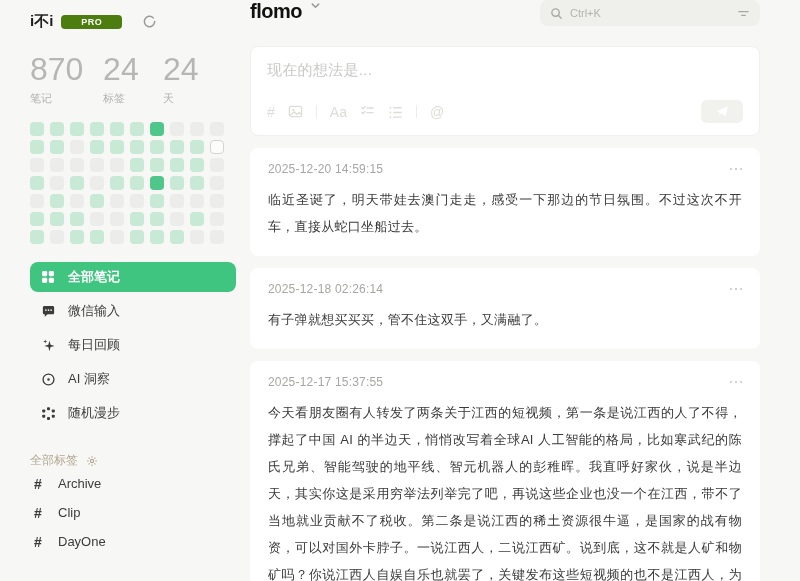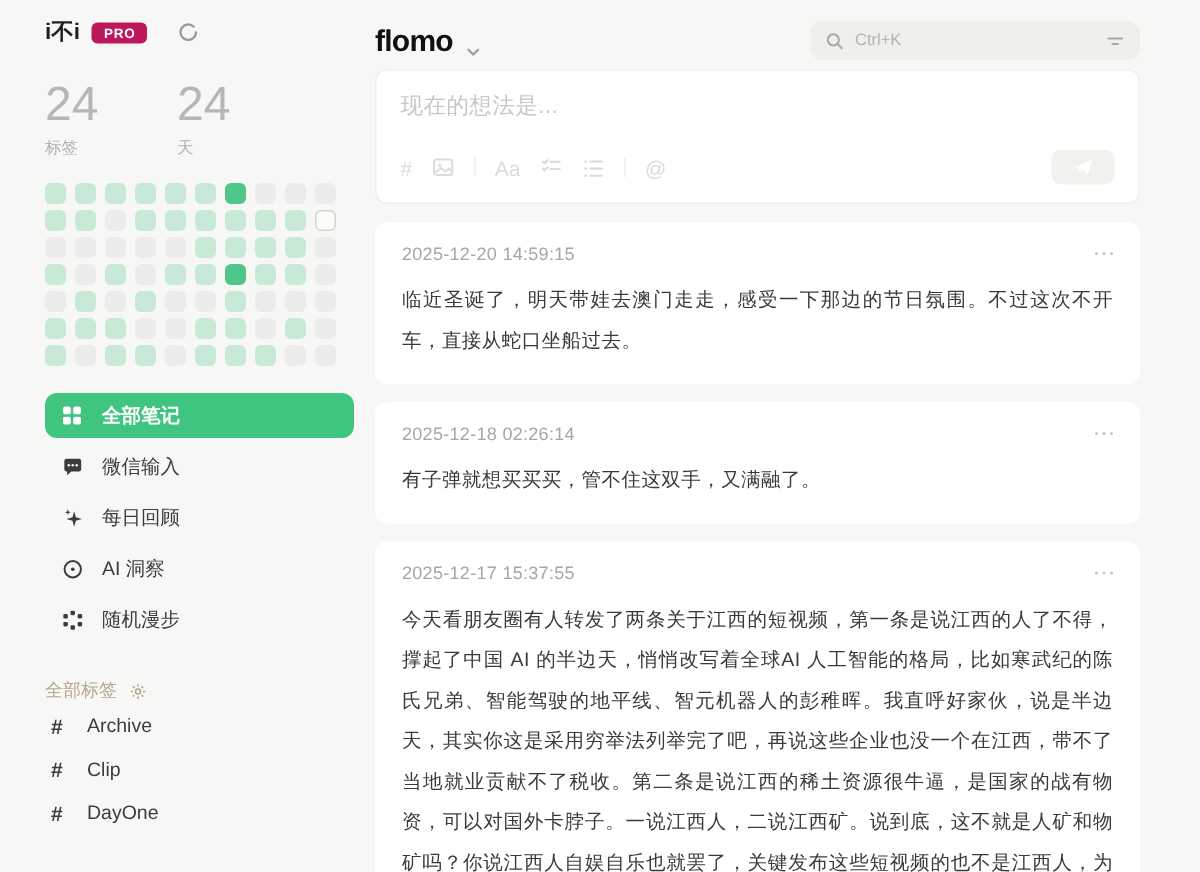--- a/index.html
+++ b/index.html
@@ -3,22 +3,22 @@
 <meta charset="utf-8">
 <style>
   * { margin:0; padding:0; box-sizing:border-box; }
   html,body { width:800px; height:581px; overflow:hidden; background:#f7f7f5;
     font-family:"Liberation Sans","DejaVu Sans",sans-serif; }
 
   
   .sidebar { position:absolute; left:30px; top:0; width:206px; }
   .user-row { display:flex; align-items:center; gap:8px; margin-top:12px; }
   .user-name { font-size:15px; font-weight:bold; color:#1f1f1f; }
-  .pro-badge { background:#be185d; color:#fff; font-size:9px; font-weight:bold;
-    border-radius:4px; padding:2px 8px; letter-spacing:.5px; }
+  .pro-badge { background:#4d7c0f; color:#fff; font-size:9px; font-weight:bold;
+    border-radius:4px; padding:2px 20px; letter-spacing:.5px; }
   .refresh { margin-left:12px; color:#9a9a9a; display:flex; }
   .stats { display:flex; margin-top:22px; }
   .stat { width:88px; }
   .stat:nth-child(2){ width:72px; }
   .stat-value { font-size:32px; color:#b6b6b4; font-weight:400; line-height:1; }
   .stat-label { font-size:11px; color:#b2b2b0; margin-top:6px; }
 
   .heatmap-wrap { margin-top:16px; position:relative; }
   .hm-grid { display:grid; grid-template-columns:repeat(10,14px); column-gap:6px; row-gap:4px; }
   .hm-cell { width:14px; height:14px; border-radius:4px; }
@@ -40,21 +40,21 @@
 
   .tags-header { display:flex; align-items:center; gap:8px; margin-top:24px;
     font-size:12px; color:#b3a археx; color:#b3a78f; padding-left:0; }
   .tags-header .gear { display:flex; color:#b3a78f; }
   .tag-item { display:flex; align-items:center; gap:12px; height:29px; font-size:13px;
     color:#3c3c3c; padding-left:4px; cursor:pointer; }
   .tag-hash { font-size:14px; font-weight:bold; color:#3c3c3c; width:12px; }
 
   
   .main { position:absolute; left:250px; top:0; width:510px; }
-  .main-header { display:flex; align-items:flex-end; height:40px; }
+  .main-header { display:flex; align-items:flex-start; height:40px; }
   .logo { font-size:20px; font-weight:bold; letter-spacing:-0.5px; color:#111; }
   .logo-chevron { margin-left:8px; color:#9a9a9a; display:flex; }
   .searchbox { margin-left:auto; width:220px; height:26px; background:#efefec;
     border-radius:8px; display:flex; align-items:center; padding:0 10px; gap:7px; }
   .searchbox input { border:none; outline:none; background:transparent; flex:1;
     font-size:11px; color:#555; font-family:inherit; }
   .searchbox input::placeholder { color:#b3b3b0; }
   .search-icon, .filter-icon { display:flex; color:#a8a8a5; }
 
   .composer { background:#fff; border:1px solid #f0f0ee; border-radius:8px;
@@ -85,20 +85,24 @@
     <span class="user-name">i不i</span>
     <span class="pro-badge">PRO</span>
     <span class="refresh">
       <svg width="15" height="15" viewBox="0 0 16 16" fill="none" stroke="currentColor" stroke-width="1.6" stroke-linecap="round">
         <path d="M13.5 8a5.5 5.5 0 1 1 -1.6 -3.9"></path>
       </svg>
     </span>
   </div>
 
   <div class="stats">
+    <div class="stat">
+      <div class="stat-value">870</div>
+      <div class="stat-label">笔记</div>
+    </div>
     <div class="stat">
       <div class="stat-value">24</div>
       <div class="stat-label">标签</div>
     </div>
     <div class="stat">
       <div class="stat-value">24</div>
       <div class="stat-label">天</div>
     </div>
   </div>
 

